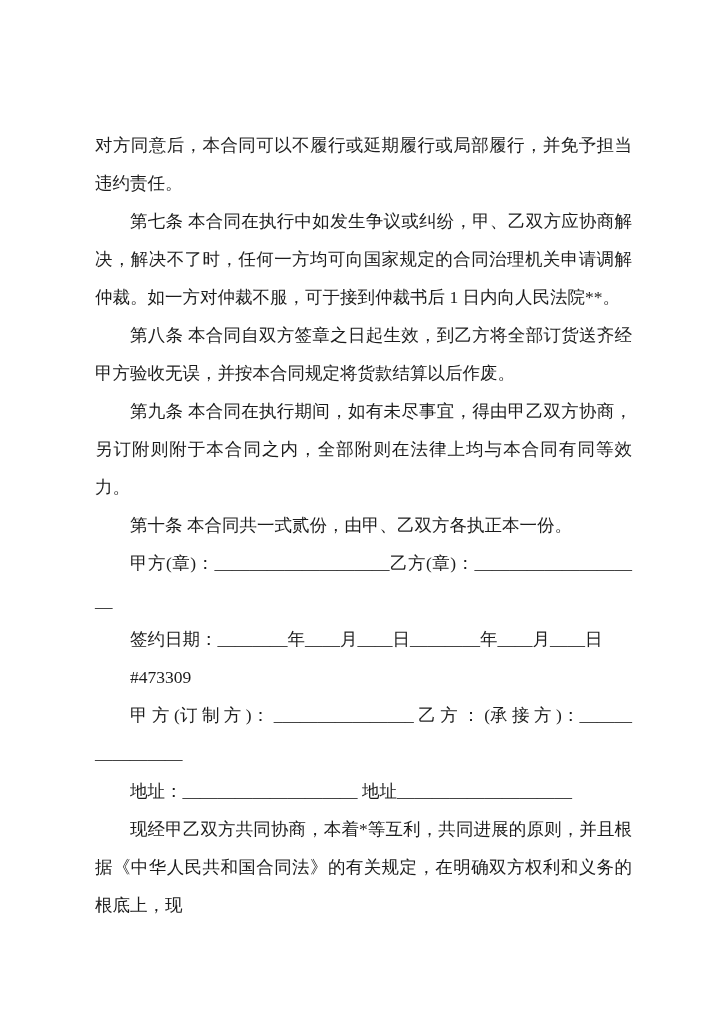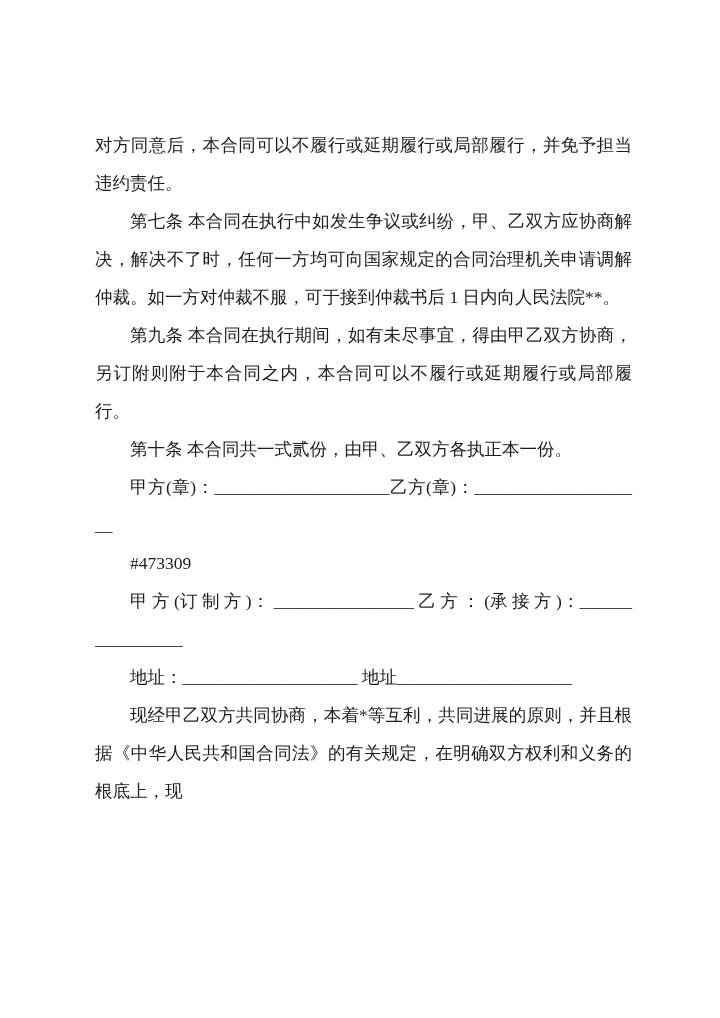--- a/index.html
+++ b/index.html
@@ -37,27 +37,29 @@
 </style>
 </head>
 <body>
 
 <div class="page">
   <div class="doc-body">
   <p>对方同意后，本合同可以不履行或延期履行或局部履行，并免予担当违约责任。</p>
 
   <p class="indent">第七条 本合同在执行中如发生争议或纠纷，甲、乙双方应协商解决，解决不了时，任何一方均可向国家规定的合同治理机关申请调解仲裁。如一方对仲裁不服，可于接到仲裁书后 1 日内向人民法院**。</p>
 
+  <p class="indent">第八条 本合同自双方签章之日起生效，到乙方将全部订货送齐经甲方验收无误，并按本合同规定将货款结算以后作废。</p>
 
-  <p class="indent">第九条 本合同在执行期间，如有未尽事宜，得由甲乙双方协商，另订附则附于本合同之内，本合同可以不履行或延期履行或局部履行。</p>
+  <p class="indent">第九条 本合同在执行期间，如有未尽事宜，得由甲乙双方协商，另订附则附于本合同之内，全部附则在法律上均与本合同有同等效力。</p>
 
   <p class="indent">第十条 本合同共一式贰份，由甲、乙双方各执正本一份。</p>
 
   <p class="indent">甲方(章)：____________________乙方(章)：____________________</p>
 
+  <p class="indent">签约日期：________年____月____日________年____月____日</p>
 
   <p class="indent">#473309</p>
 
   <p class="indent">甲 方 (订 制 方 )： ________________ 乙 方 ： (承 接 方 )：________________</p>
 
   <p class="indent">地址：____________________ 地址____________________</p>
 
 
   <p class="indent">现经甲乙双方共同协商，本着*等互利，共同进展的原则，并且根据《中华人民共和国合同法》的有关规定，在明确双方权利和义务的根底上，现</p>
 </div>

